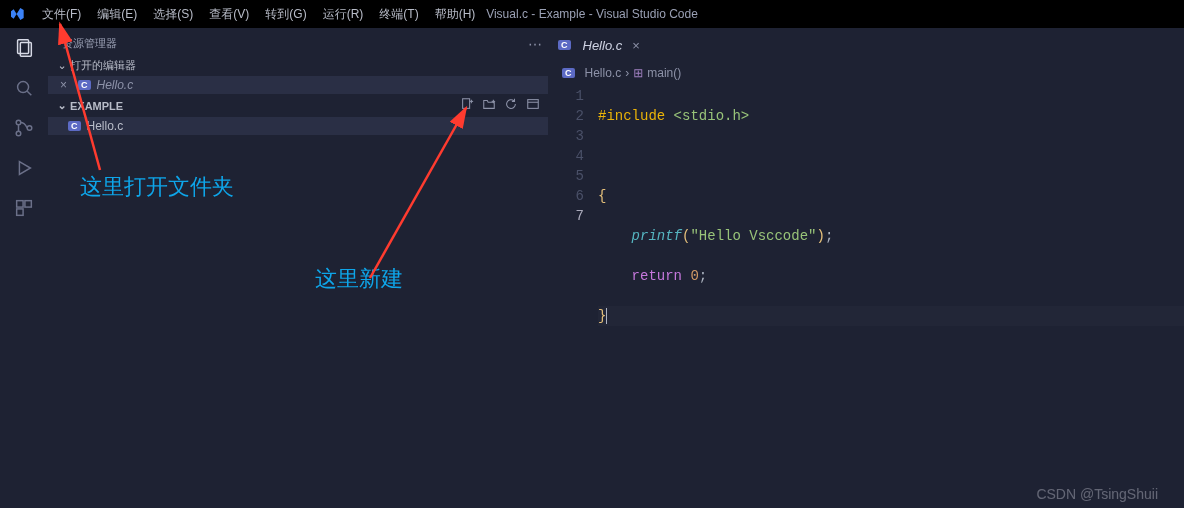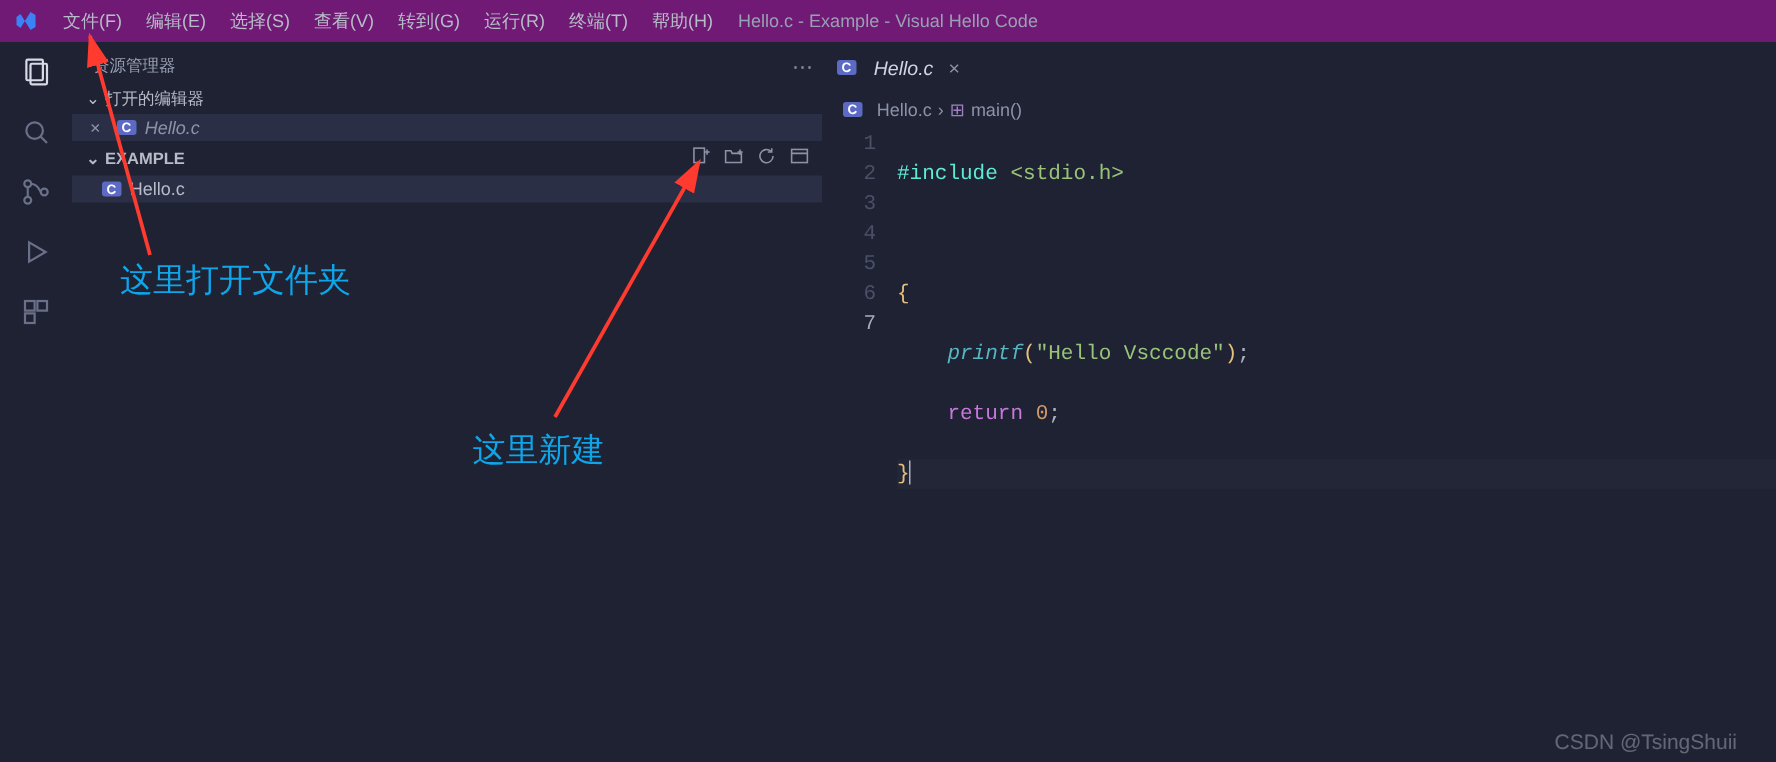--- a/index.html
+++ b/index.html
@@ -9,21 +9,21 @@
     font-family: "Segoe UI", "Microsoft YaHei", sans-serif;
     color: #ccc;
     overflow: hidden;
     position: relative;
   }
   
   .titlebar {
     height: 28px;
     display: flex;
     align-items: center;
-    background: #701a75;
+    background: #000000;
     font-size: 12px;
     color: #b8bcc8;
     position: relative;
   }
   .logo { width: 34px; display:flex; align-items:center; justify-content:center; }
   .logo svg { width:16px; height:16px; }
   .menu { display:flex; }
   .menu-item { padding: 0 8px; line-height:28px; cursor:default; }
   .window-title {
     position:absolute; left:50%; transform:translateX(-50%);
@@ -99,21 +99,21 @@
   .tab .tab-close { color:#8d92a8; font-style:normal; margin-left:4px;}
   .breadcrumb {
     height:22px; display:flex; align-items:center;
     padding-left:14px; font-size:12px; color:#8d92a8;
     gap:4px;
   }
   .breadcrumb .cube { color:#a080c0; }
   .code-area { display:flex; font-family: Consolas, "Courier New", monospace; font-size:14px; line-height:20px; padding-top:2px;}
   .gutter { width:50px; text-align:right; padding-right:14px; color:#4a5068; user-select:none;}
   .code { flex:1; white-space:pre; }
-  .tok-pp { color:#5eead4; }
+  .tok-pp { color:#eab308; }
   .tok-inc { color:#98c379; }
   .tok-kw { color:#c678dd; }
   .tok-type { color:#c678dd; }
   .tok-fn { color:#61afef; }
   .tok-punc { color:#e5c07b; }
   .tok-brace { color:#e5c07b; }
   .tok-call { color:#56b6c2; font-style:italic;}
   .tok-str { color:#98c379; }
   .tok-num { color:#d19a66; }
   .tok-plain { color:#abb2bf; }
@@ -145,21 +145,21 @@
   <div class="menu">
     <div class="menu-item">文件(F)</div>
     <div class="menu-item">编辑(E)</div>
     <div class="menu-item">选择(S)</div>
     <div class="menu-item">查看(V)</div>
     <div class="menu-item">转到(G)</div>
     <div class="menu-item">运行(R)</div>
     <div class="menu-item">终端(T)</div>
     <div class="menu-item">帮助(H)</div>
   </div>
-  <div class="window-title">Hello.c - Example - Visual Hello Code</div>
+  <div class="window-title">Visual.c - Example - Visual Studio Code</div>
 </div>
 
 <div class="body">
 
   <div class="activitybar">
     <div class="act-icon" style="color:#d7dae6;">
       <svg viewBox="0 0 24 24" width="22" height="22" stroke="currentColor" fill="none" stroke-width="1.6">
           <rect x="5" y="3" width="12" height="15" rx="1"></rect>
           <rect x="8" y="6" width="12" height="15" rx="1"></rect>
         </svg>
@@ -277,21 +277,21 @@
 <div><span class="tok-brace">{</span></div>
 <div><span>    </span><span class="tok-call">printf</span><span class="tok-punc">(</span><span class="tok-str">"Hello Vsccode"</span><span class="tok-punc">)</span><span class="tok-semi">;</span></div>
 <div><span>    </span><span class="tok-kw">return</span><span class="tok-plain"> </span><span class="tok-num">0</span><span class="tok-semi">;</span></div>
 <div class="cursor-line"><span class="tok-brace">}</span><span class="caret"></span></div>
       </div>
     </div>
   </div>
 </div>
 
 <div class="annotation-text" style="left:80px; top:172px;">这里打开文件夹</div>
-<div class="annotation-text" style="left:315px; top:285px;">这里新建</div>
+<div class="annotation-text" style="left:315px; top:264px;">这里新建</div>
 
 <svg class="arrow-svg" style="left:0;top:0;" width="1184" height="508">
   <defs>
     <marker id="ah" markerWidth="10" markerHeight="10" refX="8" refY="3" orient="auto">
       <path d="M0,0 L9,3 L0,6 Z" fill="#ff3b2f"></path>
     </marker>
   </defs>
   <line x1="100" y1="170" x2="60" y2="24" stroke="#ff3b2f" stroke-width="2.5" marker-end="url(#ah)"></line>
   <line x1="370" y1="278" x2="466" y2="108" stroke="#ff3b2f" stroke-width="2.5" marker-end="url(#ah)"></line>
 </svg>

